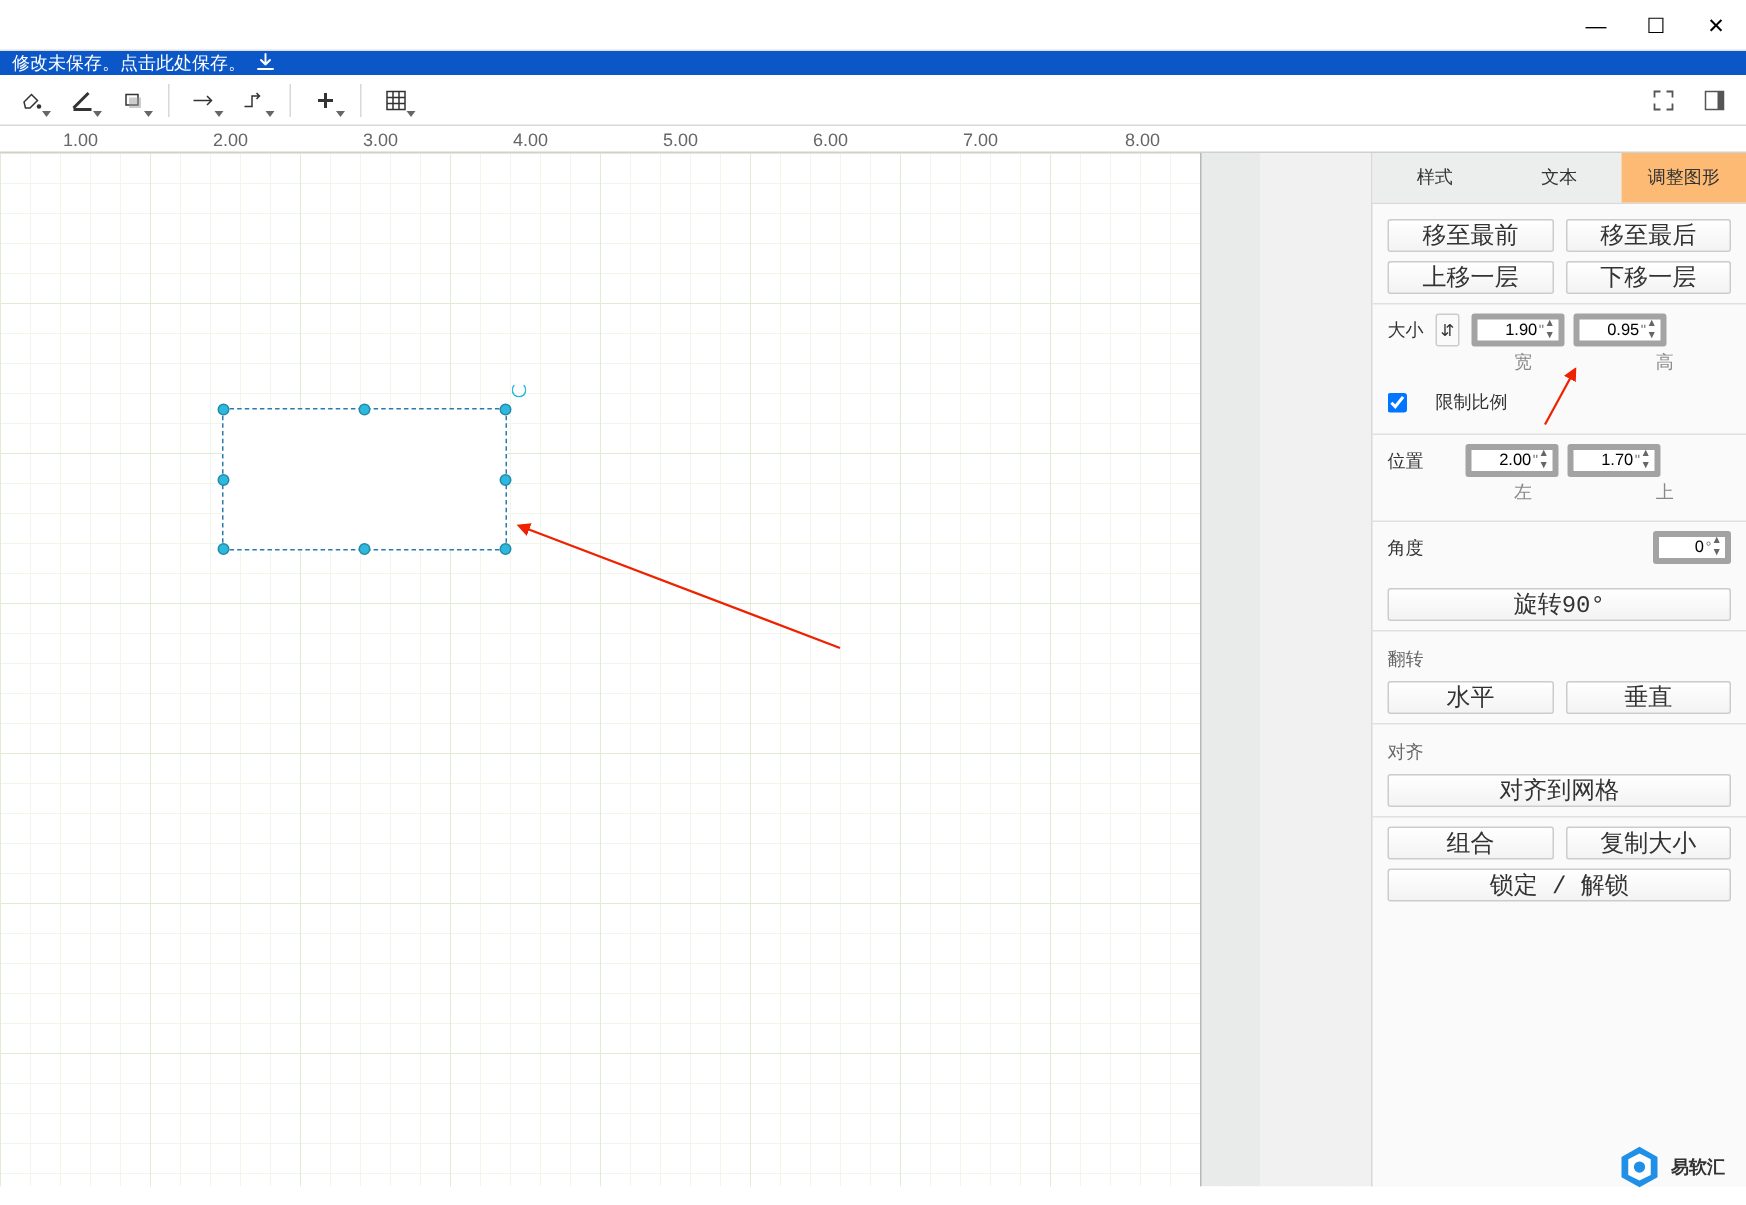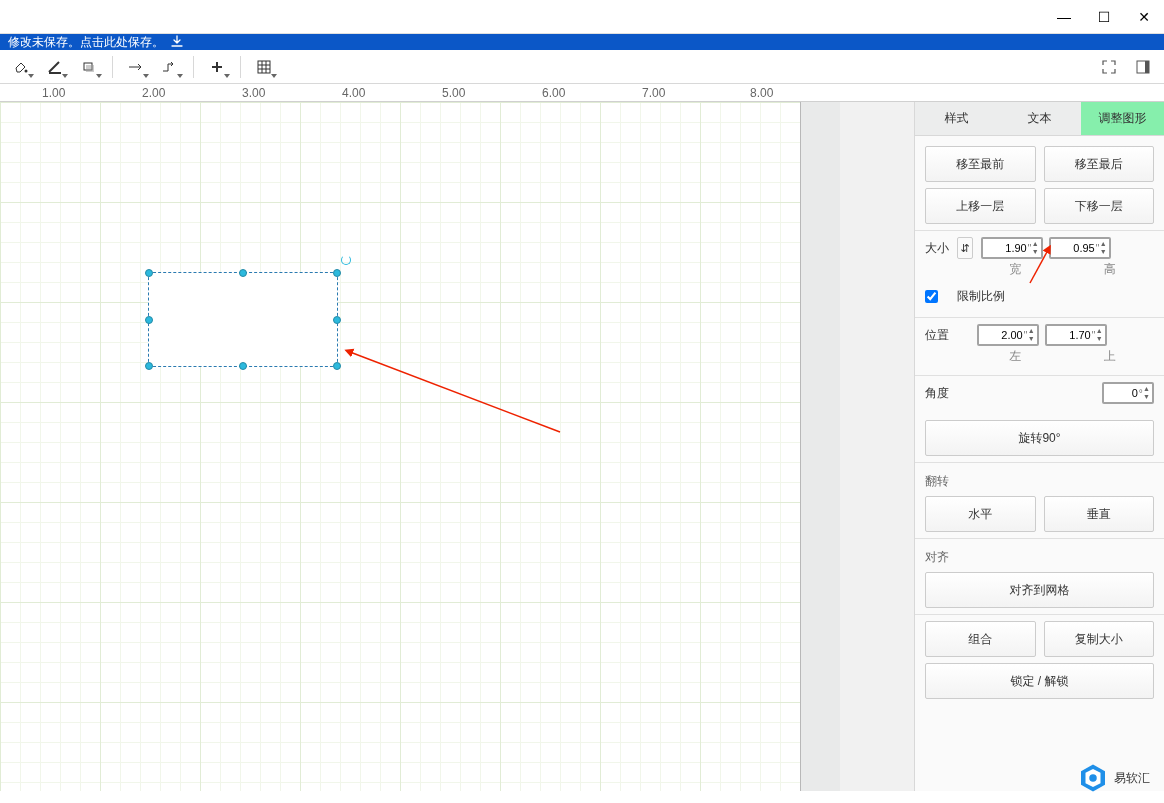--- a/index.html
+++ b/index.html
@@ -43,40 +43,40 @@
 .handle { position: absolute; width: 8px; height: 8px; background: #2cb9dd; border: 1px solid #258aa7; border-radius: 50%; }
 .rot-handle { position: absolute; width: 10px; height: 10px; border: 1.5px solid #2cb9dd; border-radius: 50%; border-top-color: transparent; }
 
 
 .arrow-svg { position: absolute; pointer-events: none; }
 
 
 .panel { width: 250px; background: #fafafa; border-left: 1px solid #d8d8d8; display: flex; flex-direction: column; }
 .panel-tabs { display: flex; height: 34px; border-bottom: 1px solid #d8d8d8; }
 .ptab { flex: 1; display: flex; align-items: center; justify-content: center; cursor: pointer; font-size: 12px; color: #333; background: #eceded; }
-.ptab.active { background: #86efac; border-bottom: none; }
+.ptab.active { background: #fdba74; border-bottom: none; }
 .panel-body { flex: 1; overflow-y: auto; padding: 10px 10px; font-size: 12px; color: #333; }
 .btn-row { display: flex; gap: 8px; margin-bottom: 6px; }
 .btn-row.single { display: block; }
-.pbtn { flex: 1; height: 36px; border: 1px solid #ccc; background: linear-gradient(#fff,#f3f3f3); border-radius: 2px; font-size: 12px; color: #333; cursor: pointer; }
+.pbtn { flex: 1; height: 22px; border: 1px solid #ccc; background: linear-gradient(#fff,#f3f3f3); border-radius: 2px; font-size: 16px; color: #333; cursor: pointer; font-family: Liberation Mono, monospace; }
 .sec-label { color: #666; margin: 10px 0 6px; }
 .size-row { display: flex; align-items: center; gap: 6px; }
-.num-input { width: 62px; height: 22px; border: 2px solid #a3a3a3; border-radius: 2px; display: flex; align-items: center; padding: 0 2px; background: #fff; }
+.num-input { width: 62px; height: 22px; border: 4px solid #a3a3a3; border-radius: 2px; display: flex; align-items: center; padding: 0 2px; background: #fff; }
 .num-input input { width: 100%; border: none; outline: none; text-align: right; font-size: 11px; }
 .num-input .unit { font-size: 10px; color: #777; margin-left: 1px; }
 .num-input .spin { width: 10px; display: flex; flex-direction: column; }
 .num-input .spin span { height: 8px; font-size: 7px; text-align: center; color: #666; cursor: pointer; line-height: 8px; }
 .sub-labels { display: flex; gap: 6px; font-size: 10px; color: #888; margin: 2px 0 10px; }
 .sub-labels span { flex: 1; text-align: center; }
 .chk-row { display: flex; align-items: center; gap: 19px; margin: 6px 0 12px; }
 .sec-divider { border: none; border-top: 1px solid #e0e0e0; margin: 6px -10px; }
 .lock-icon { width: 16px; height: 22px; display: inline-flex; align-items: center; justify-content: center; border: 1px solid #ccc; border-radius: 2px; margin: 0 2px; font-size: 11px; }
 
 
-.watermark { position: absolute; right: 14px; bottom: 10px; display: flex; align-items: center; gap: 6px; font-weight: normal; font-size: 24px; color: #333; }
+.watermark { position: absolute; right: 14px; bottom: 10px; display: flex; align-items: center; gap: 6px; font-weight: bold; font-size: 24px; color: #333; }
 .wm-icon { width: 30px; height: 30px; }
 
 svg { display: block; }
 </style>
 </head>
 <body>
 
 <div class="titlebar">
   <div class="win-controls">
     <div class="win-btn">—</div>

